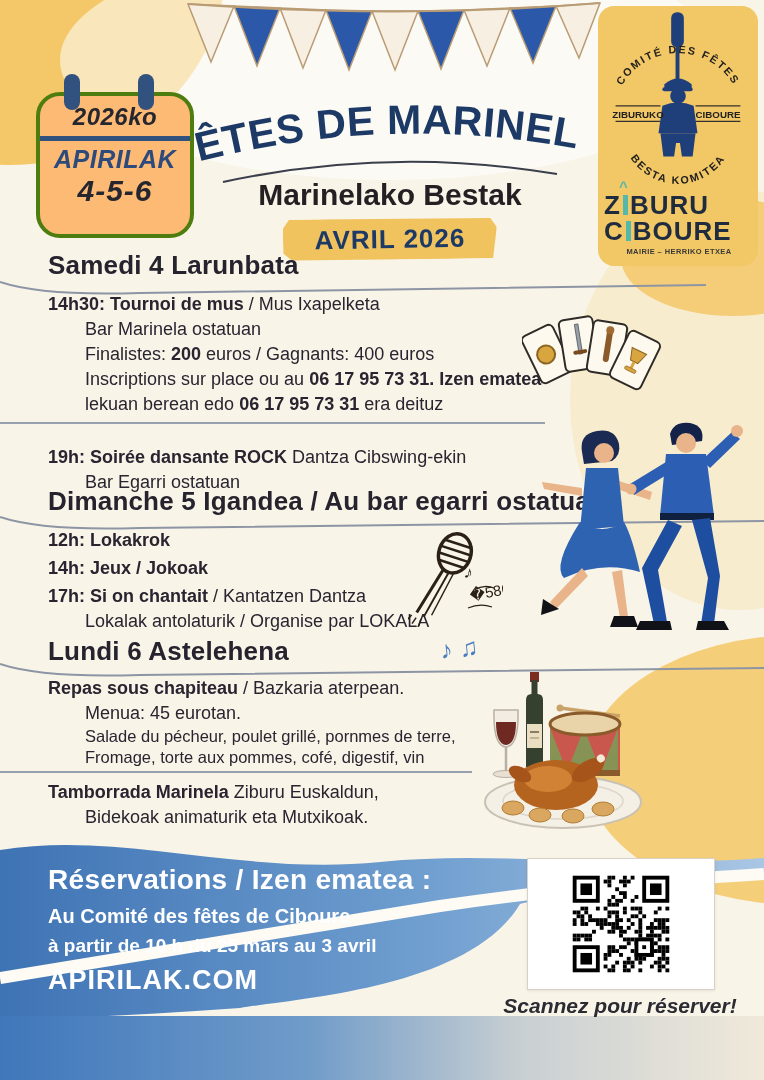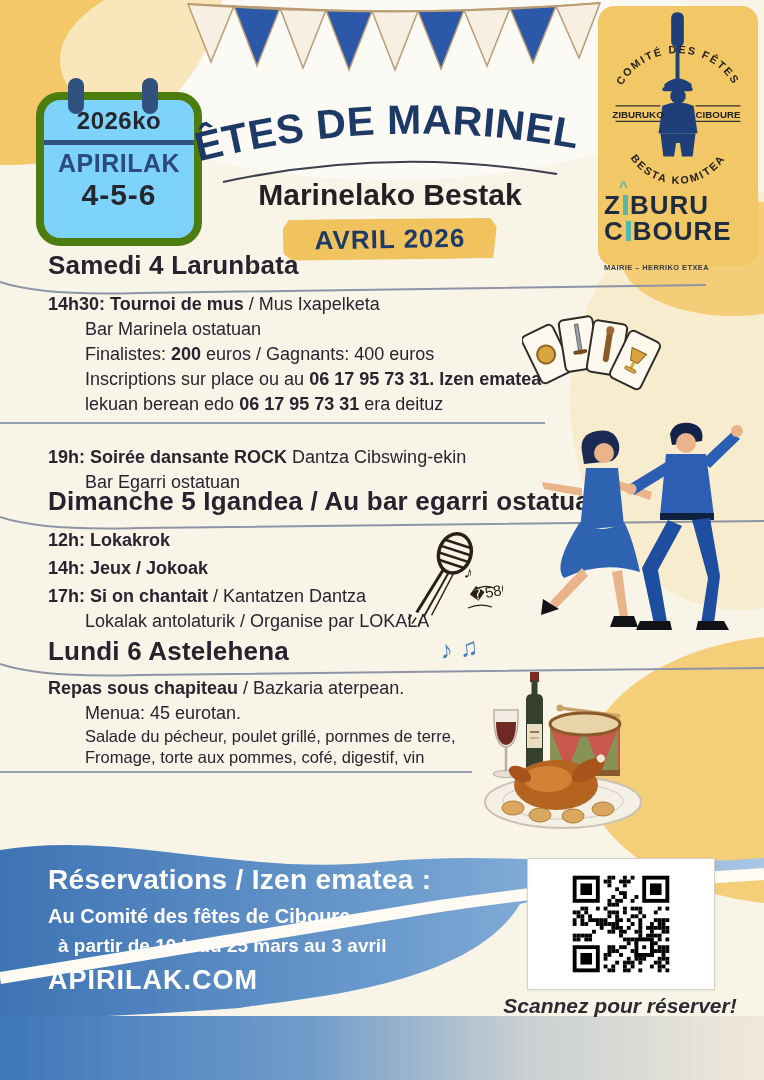--- a/index.html
+++ b/index.html
@@ -12,21 +12,21 @@
   .blob{position:absolute;border-radius:50%;}
   .blob-tl{left:-205px;top:-225px;width:430px;height:390px;background:#f4c868;}
   .blob-logo-halo{left:570px;top:190px;width:340px;height:420px;background:rgba(246,215,140,.28);}
   .blob-under-logo{left:621px;top:200px;width:224px;height:116px;background:#f5cd79;}
   .blob-right-big{left:585px;top:635px;width:430px;height:270px;background:#f5ce79;}
   .white-halo{position:absolute;left:60px;top:-60px;width:660px;height:240px;background:rgba(255,255,255,.55);border-radius:50%;}
   
   .bunting{position:absolute;left:0;top:0;}
   
   .calendar{position:absolute;left:36px;top:92px;width:150px;height:138px;
-    background:#7dd3fc;border:8px solid #4d7c0f;border-radius:24px;text-align:center;}
+    background:#fdba74;border:4px solid #4d7c0f;border-radius:24px;text-align:center;font-style:italic;}
   .cal-ring{position:absolute;top:-22px;width:16px;height:36px;background:#31517f;border-radius:8px;}
   .ring-1{left:24px;} .ring-2{left:98px;}
   .cal-year{font-size:24px;font-weight:bold;color:#26262e;margin-top:7px;letter-spacing:.5px;}
   .cal-rule{border-top:5px solid #31517f;margin:5px 0 4px 0;}
   .cal-month{font-size:25px;font-weight:bold;color:#2c4a7c;letter-spacing:.5px;}
   .cal-days{font-size:30px;font-weight:bold;color:#26262e;letter-spacing:1px;text-align:center;}
   
   .title-svg{position:absolute;left:185px;top:84px;}
   .subtitle{position:absolute;left:190px;top:178px;width:400px;text-align:center;
     font-size:30px;font-weight:bold;color:#241f22;}
@@ -34,21 +34,21 @@
     clip-path:polygon(0% 22%,3% 0%,97% 4%,100% 26%,98% 100%,4% 97%,0% 80%);
     transform:rotate(-1deg);text-align:center;line-height:42px;
     font-size:26px;font-weight:bold;color:#1d3a66;letter-spacing:1px;}
   
   .logo-card{position:absolute;left:598px;top:6px;width:160px;height:260px;
     background:#f2c765;border-radius:16px;}
   .town-logo{position:absolute;left:6px;top:186px;width:150px;line-height:1.0;}
   .town-line{font-size:26px;font-weight:bold;color:#1f2b3e;letter-spacing:1px;display:flex;align-items:center;}
   .ibar{display:inline-block;width:5px;height:20px;background:#56b8aa;margin:0 2px;position:relative;}
   .ibar.hat::before{content:"^";position:absolute;top:-16px;left:-4px;color:#56b8aa;font-size:15px;font-weight:bold;}
-  .town-caption{font-size:7.5px;color:#3a3a3a;letter-spacing:.4px;text-align:left;margin-top:20px;font-weight:bold;}
+  .town-caption{font-size:7.5px;color:#3a3a3a;letter-spacing:.4px;text-align:center;margin-top:4px;font-weight:bold;}
   
   .section{position:absolute;left:0;right:0;}
   #sec-0{top:250px;} #sec-1{top:486px;} #sec-2{top:636px;}
   .section h2{margin:0 0 0 48px;font-size:26px;font-weight:bold;color:#26232e;line-height:30px;letter-spacing:.2px;}
   .sec-body{margin-top:12px;padding-left:48px;}
   #sec-0 .sec-body{margin-top:12px;}
   #sec-1 .sec-body{margin-top:12px;}
   #sec-2 .sec-body{margin-top:10px;}
   .line{font-size:18px;line-height:25px;white-space:nowrap;}
   #sec-1 .line{line-height:25px;}
@@ -69,21 +69,21 @@
   .mic-svg{position:absolute;left:408px;top:528px;}
   .notes{position:absolute;left:440px;top:634px;font-size:25px;color:#4a7fc1;transform:rotate(-6deg);font-weight:bold;}
   .meal-svg{position:absolute;left:468px;top:652px;}
   
   .wave-svg{position:absolute;left:0;top:828px;}
   .bottom-band{position:absolute;left:0;top:1016px;width:764px;height:64px;
     background:linear-gradient(90deg,#3f77bb 0%,#6f9bc9 40%,#c8cfd2 68%,#f0e9da 100%);}
   .reservation{position:absolute;left:48px;top:864px;color:#ffffff;z-index:5;}
   .res-1{font-size:28px;font-weight:bold;letter-spacing:.3px;}
   .res-2{font-size:20px;font-weight:bold;margin-top:9px;}
-  .res-3{font-size:19px;font-weight:bold;margin-top:7px;margin-left:10px;}
+  .res-3{font-size:19px;font-weight:bold;margin-top:7px;}
   .res-4{font-size:27px;font-weight:bold;letter-spacing:1px;margin-top:8px;}
   .qr-card{position:absolute;left:527px;top:858px;width:186px;height:130px;background:#ffffff;
     border:1px solid #d8d2c6;box-shadow:0 1px 3px rgba(0,0,0,.08);z-index:6;
     display:flex;align-items:center;justify-content:center;}
   .qr-caption{position:absolute;left:498px;top:994px;width:244px;text-align:center;z-index:6;
     font-size:21px;font-style:italic;font-weight:bold;color:#2b2b33;}
 </style>
 </head>
 <body>
 
@@ -208,20 +208,24 @@
       </div>
   </section>
   <section class="section" id="sec-2">
     <h2>Lundi 6 Astelehena</h2>
     <div class="sec-body">
         <div class="event">
           <div class="line"><span class="b">Repas sous chapiteau</span><span> / Bazkaria aterpean.</span></div>
           <div class="line cont"><span>Menua: 45 eurotan.</span></div>
           <div class="line cont small"><span>Salade du pécheur, poulet grillé, pornmes de terre,</span></div>
           <div class="line cont small"><span>Fromage, torte aux pommes, cofé, digestif, vin</span></div>
+        </div>
+        <div class="event">
+          <div class="line"><span class="b">Tamborrada Marinela</span><span> Ziburu Euskaldun,</span></div>
+          <div class="line cont"><span>Bidekoak animaturik eta Mutxikoak.</span></div>
         </div>
       </div>
   </section>
 
   <svg class="swoosh" style="top:279px" width="764" height="18" viewBox="0 0 764 18">
     <path d="M0,3 C30,13 80,16 140,14 L706,6" fill="none" stroke="#8d95a5" stroke-width="2"></path>
   </svg>
   <svg class="swoosh" style="top:514px" width="764" height="18" viewBox="0 0 764 18">
     <path d="M0,3 C30,13 80,16 140,14 L764,7" fill="none" stroke="#8d95a5" stroke-width="2"></path>
   </svg>

